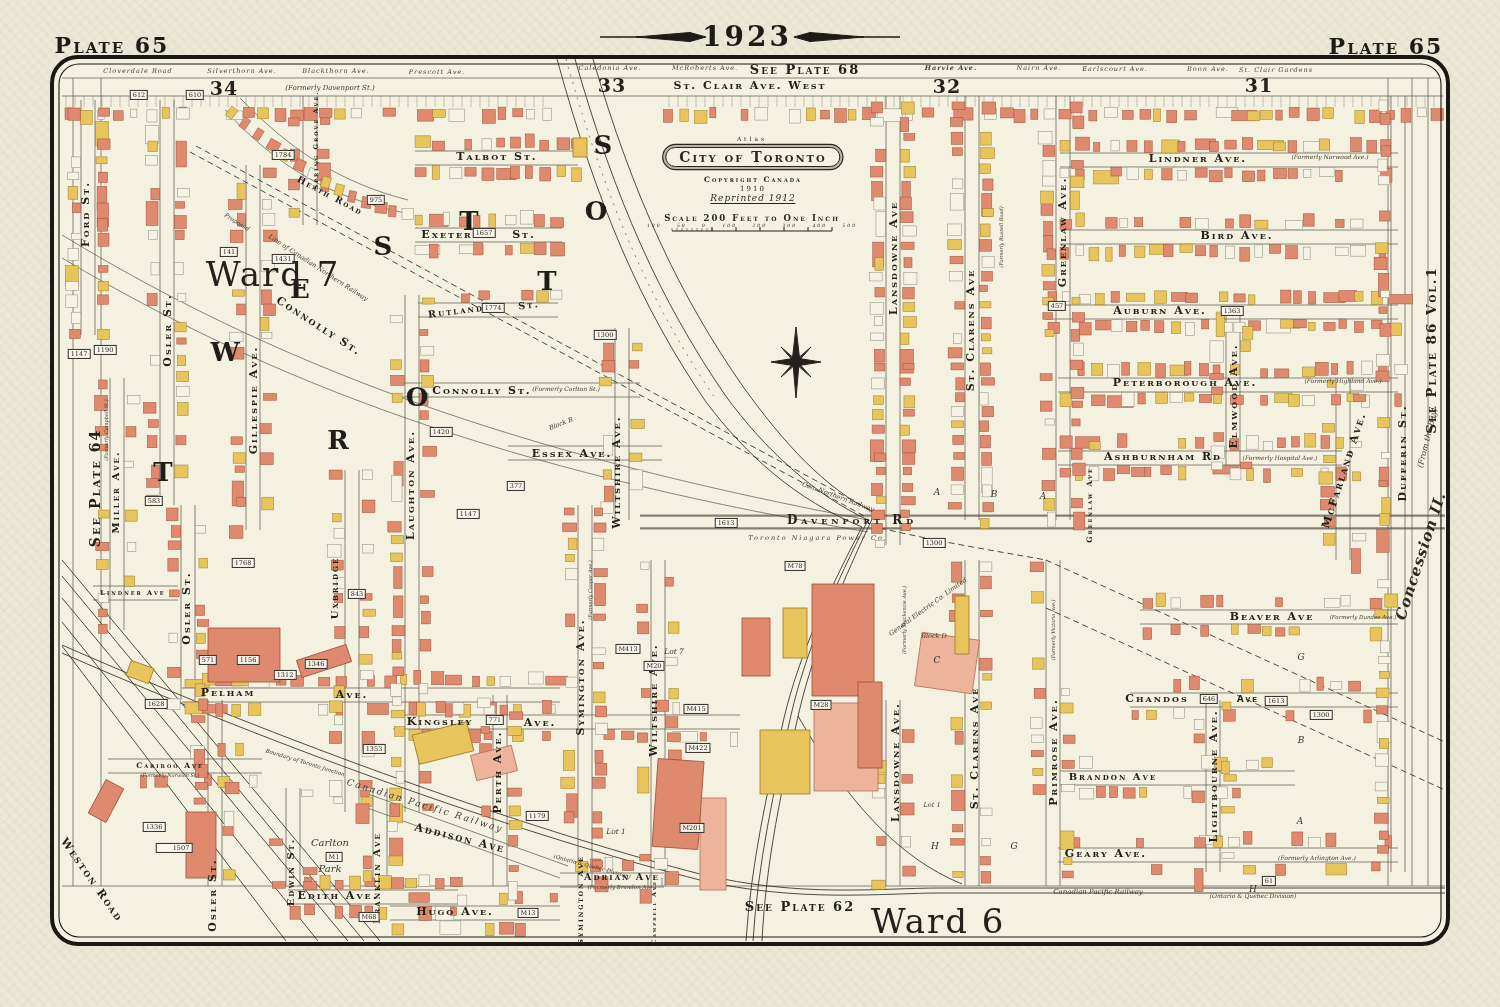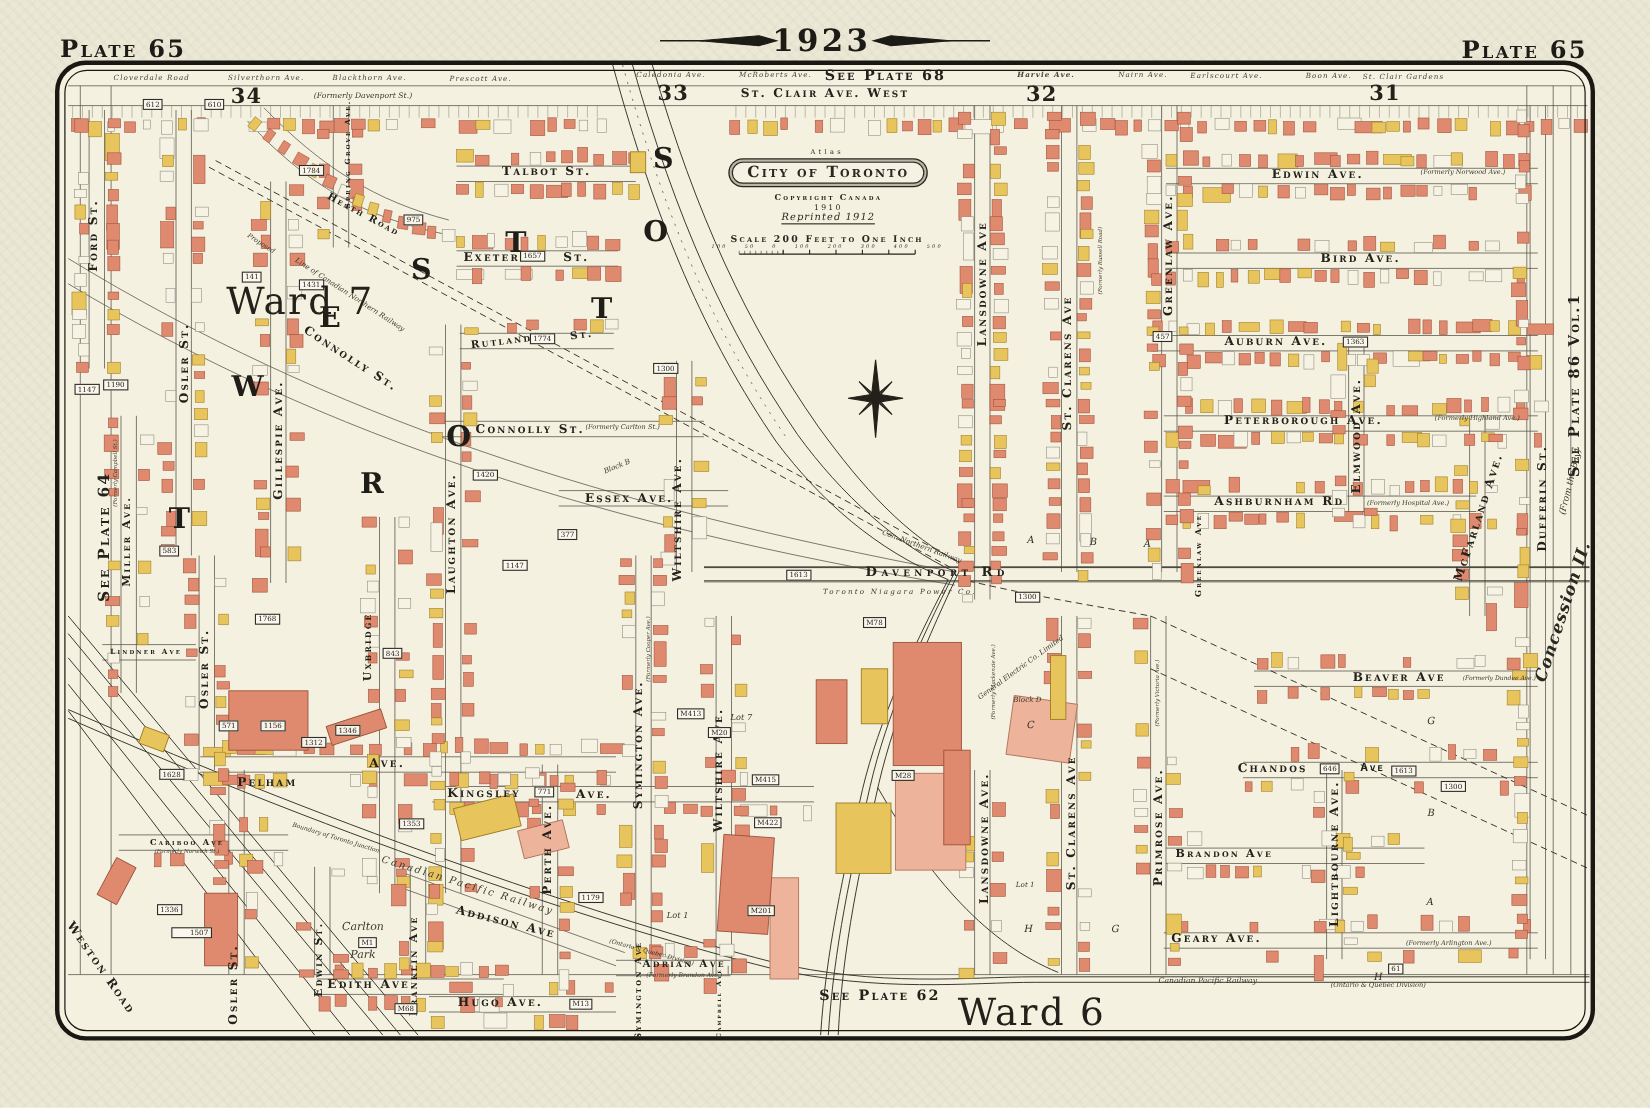--- a/index.html
+++ b/index.html
@@ -1407,31 +1407,31 @@
       <span class="lb k-sec" style="left: 1259px; top: 85px; font-size: 19px; transform: translate(-50%, -50%) rotate(0deg);">31</span>
       <span class="lb k-st" style="left: 497px; top: 156px; font-size: 11px; transform: translate(-50%, -50%) rotate(0deg);">Talbot St.</span>
       <span class="lb k-st" style="left: 447px; top: 234px; font-size: 11px; transform: translate(-50%, -50%) rotate(0deg);">Exeter</span>
       <span class="lb k-st" style="left: 524px; top: 234px; font-size: 11px; transform: translate(-50%, -50%) rotate(0deg);">St.</span>
       <span class="lb k-st" style="left: 456px; top: 311px; font-size: 9.5px; transform: translate(-50%, -50%) rotate(-7deg);">Rutland</span>
       <span class="lb k-st" style="left: 529px; top: 305px; font-size: 9.5px; transform: translate(-50%, -50%) rotate(-7deg);">St.</span>
       <span class="lb k-st" style="left: 319px; top: 326px; font-size: 11px; transform: translate(-50%, -50%) rotate(33deg);">Connolly St.</span>
       <span class="lb k-st" style="left: 482px; top: 390px; font-size: 11px; transform: translate(-50%, -50%) rotate(0deg);">Connolly St.</span>
       <span class="lb k-st" style="left: 572px; top: 453px; font-size: 11px; transform: translate(-50%, -50%) rotate(0deg);">Essex Ave.</span>
       <span class="lb k-st" style="left: 852px; top: 520px; font-size: 12px; letter-spacing: 4px; transform: translate(-50%, -50%) rotate(0deg);">Davenport Rd</span>
-      <span class="lb k-st" style="left: 243px; top: 692px; font-size: 11px; transform: translate(-50%, -50%) rotate(0deg); margin-top: 19px;">Pelham</span>
+      <span class="lb k-st" style="left: 228px; top: 692px; font-size: 11px; transform: translate(-50%, -50%) rotate(0deg);">Pelham</span>
       <span class="lb k-st" style="left: 352px; top: 694px; font-size: 11px; transform: translate(-50%, -50%) rotate(0deg);">Ave.</span>
       <span class="lb k-st" style="left: 440px; top: 721px; font-size: 11px; transform: translate(-50%, -50%) rotate(0deg);">Kingsley</span>
       <span class="lb k-st" style="left: 540px; top: 722px; font-size: 11px; transform: translate(-50%, -50%) rotate(0deg);">Ave.</span>
       <span class="lb k-st" style="left: 622px; top: 877px; font-size: 9.5px; transform: translate(-50%, -50%) rotate(0deg);">Adrian Ave</span>
       <span class="lb k-st" style="left: 460px; top: 838px; font-size: 11px; transform: translate(-50%, -50%) rotate(14deg);">Addison Ave</span>
       <span class="lb k-st" style="left: 338px; top: 895px; font-size: 11px; transform: translate(-50%, -50%) rotate(0deg);">Edith Ave.</span>
       <span class="lb k-st" style="left: 455px; top: 911px; font-size: 11px; transform: translate(-50%, -50%) rotate(0deg);">Hugo Ave.</span>
       <span class="lb k-st" style="left: 170px; top: 766px; font-size: 7.5px; transform: translate(-50%, -50%) rotate(0deg);">Cariboo Ave</span>
       <span class="lb k-st" style="left: 133px; top: 593px; font-size: 6.5px; transform: translate(-50%, -50%) rotate(0deg);">Lindner Ave</span>
-      <span class="lb k-st" style="left: 1198px; top: 158px; font-size: 11px; transform: translate(-50%, -50%) rotate(0deg);">Edwin Ave.</span>
+      <span class="lb k-st" style="left: 1198px; top: 158px; font-size: 11px; transform: translate(-50%, -50%) rotate(0deg);">Lindner Ave.</span>
       <span class="lb k-st" style="left: 1237px; top: 235px; font-size: 11px; transform: translate(-50%, -50%) rotate(0deg);">Bird Ave.</span>
       <span class="lb k-st" style="left: 1160px; top: 310px; font-size: 11px; transform: translate(-50%, -50%) rotate(0deg);">Auburn Ave.</span>
       <span class="lb k-st" style="left: 1185px; top: 382px; font-size: 11px; transform: translate(-50%, -50%) rotate(0deg);">Peterborough Ave.</span>
       <span class="lb k-st" style="left: 1163px; top: 456px; font-size: 11px; transform: translate(-50%, -50%) rotate(0deg);">Ashburnham Rd</span>
       <span class="lb k-st" style="left: 1272px; top: 616px; font-size: 11px; transform: translate(-50%, -50%) rotate(0deg);">Beaver Ave</span>
       <span class="lb k-st" style="left: 1157px; top: 698px; font-size: 11px; transform: translate(-50%, -50%) rotate(0deg);">Chandos</span>
       <span class="lb k-st" style="left: 1248px; top: 699px; font-size: 11px; transform: translate(-50%, -50%) rotate(0deg); font-family: Liberation Mono, monospace;">Ave</span>
       <span class="lb k-st" style="left: 1113px; top: 777px; font-size: 10px; transform: translate(-50%, -50%) rotate(0deg);">Brandon Ave</span>
       <span class="lb k-st" style="left: 1106px; top: 853px; font-size: 11px; transform: translate(-50%, -50%) rotate(0deg);">Geary Ave.</span>
       <span class="lb k-st" style="left: 85px; top: 214px; font-size: 11px; transform: translate(-50%, -50%) rotate(-90deg);">Ford St.</span>

